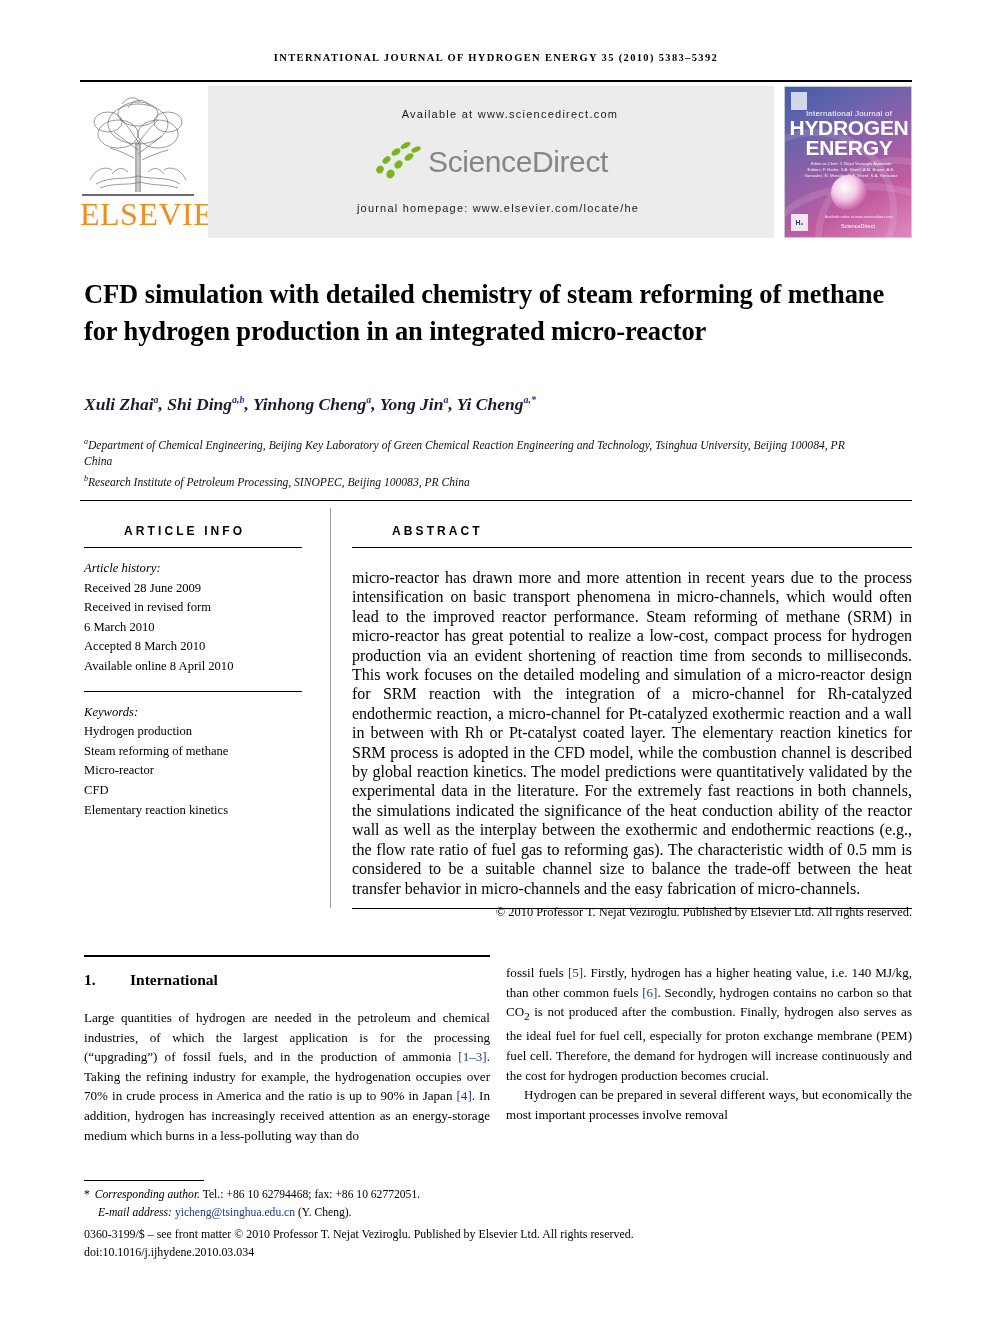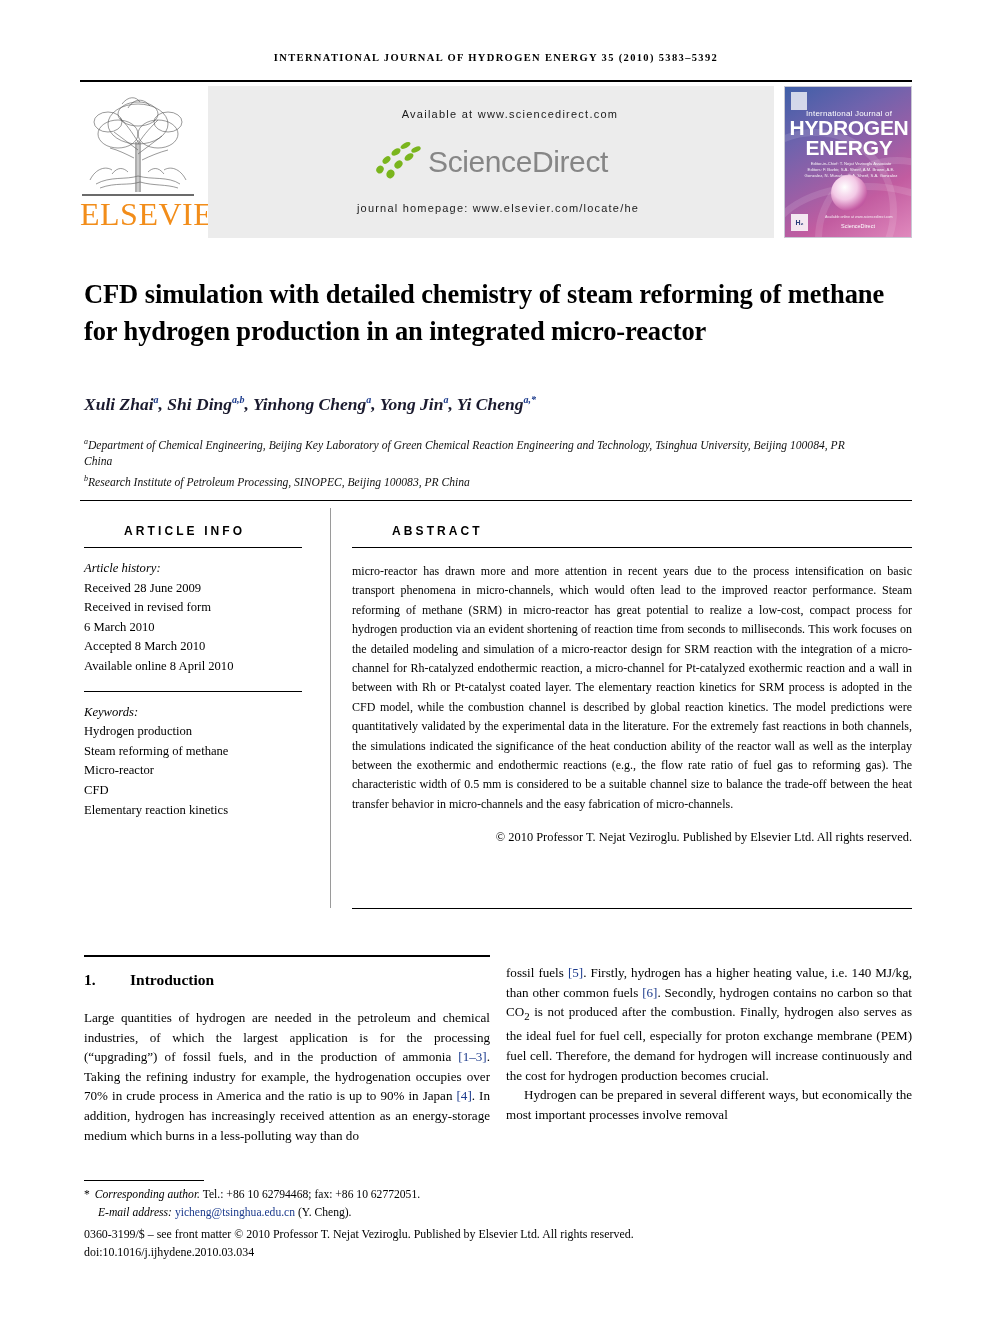--- a/index.html
+++ b/index.html
@@ -307,29 +307,29 @@
     font-size: 12.6px;
     line-height: 19.6px;
     color: #000;
   }
   .info-block .lbl { font-style: italic; }
   .info-rule {
     margin-top: 14px;
     border-top: 1px solid #000;
   }
   .abstract-body {
-    margin-top: 14px;
-    font-family: "Liberation Serif", serif;
-    font-size: 12px;
+    margin-top: 20px;
+    font-family: "Liberation Serif", serif;
+    font-size: 16px;
     line-height: 19.4px;
     text-align: justify;
     color: #000;
   }
   .abstract-copy {
-    margin-top: 16px;
+    margin-top: 7px;
     text-align: right;
     font-family: "Liberation Serif", serif;
     font-size: 12.4px;
   }
   .rule-abs-bottom {
     position: absolute;
     left: 352px; top: 908px; width: 560px;
     border-top: 1.6px solid #000;
   }
 
@@ -512,21 +512,21 @@
     <div class="abstract-body">micro-reactor has drawn more and more attention in recent years due to the process intensification on basic transport phenomena in micro-channels, which would often lead to the improved reactor performance. Steam reforming of methane (SRM) in micro-reactor has great potential to realize a low-cost, compact process for hydrogen production via an evident shortening of reaction time from seconds to milliseconds. This work focuses on the detailed modeling and simulation of a micro-reactor design for SRM reaction with the integration of a micro-channel for Rh-catalyzed endothermic reaction, a micro-channel for Pt-catalyzed exothermic reaction and a wall in between with Rh or Pt-catalyst coated layer. The elementary reaction kinetics for SRM process is adopted in the CFD model, while the combustion channel is described by global reaction kinetics. The model predictions were quantitatively validated by the experimental data in the literature. For the extremely fast reactions in both channels, the simulations indicated the significance of the heat conduction ability of the reactor wall as well as the interplay between the exothermic and endothermic reactions (e.g., the flow rate ratio of fuel gas to reforming gas). The characteristic width of 0.5 mm is considered to be a suitable channel size to balance the trade-off between the heat transfer behavior in micro-channels and the easy fabrication of micro-channels.</div>
     <div class="abstract-copy">© 2010 Professor T. Nejat Veziroglu. Published by Elsevier Ltd. All rights reserved.</div>
   </div>
 
   <div class="rule-abs-bottom"></div>
 
   <div class="rule-body-top"></div>
 
   <div class="col-left">
     <div class="sec-head">
-      <span class="num">1.</span><span>Introduction</span>
+      <span class="num">1.</span><span>International</span>
     </div>
     <p class="body-p">Large quantities of hydrogen are needed in the petroleum and chemical industries, of which the largest application is for the processing (“upgrading”) of fossil fuels, and in the production of ammonia <span class="ref">[1–3]</span>. Taking the refining industry for example, the hydrogenation occupies over 70% in crude process in America and the ratio is up to 90% in Japan <span class="ref">[4]</span>. In addition, hydrogen has increasingly received attention as an energy-storage medium which burns in a less-polluting way than do</p>
   </div>
 
   <div class="col-right">
     <p class="body-p">fossil fuels <span class="ref">[5]</span>. Firstly, hydrogen has a higher heating value, i.e. 140 MJ/kg, than other common fuels <span class="ref">[6]</span>. Secondly, hydrogen contains no carbon so that CO<sub>2</sub> is not produced after the combustion. Finally, hydrogen also serves as the ideal fuel for fuel cell, especially for proton exchange membrane (PEM) fuel cell. Therefore, the demand for hydrogen will increase continuously and the cost for hydrogen production becomes crucial.</p>
     <p class="body-p">Hydrogen can be prepared in several different ways, but economically the most important processes involve removal</p>
   </div>
 
   <div class="fn-rule"></div>

